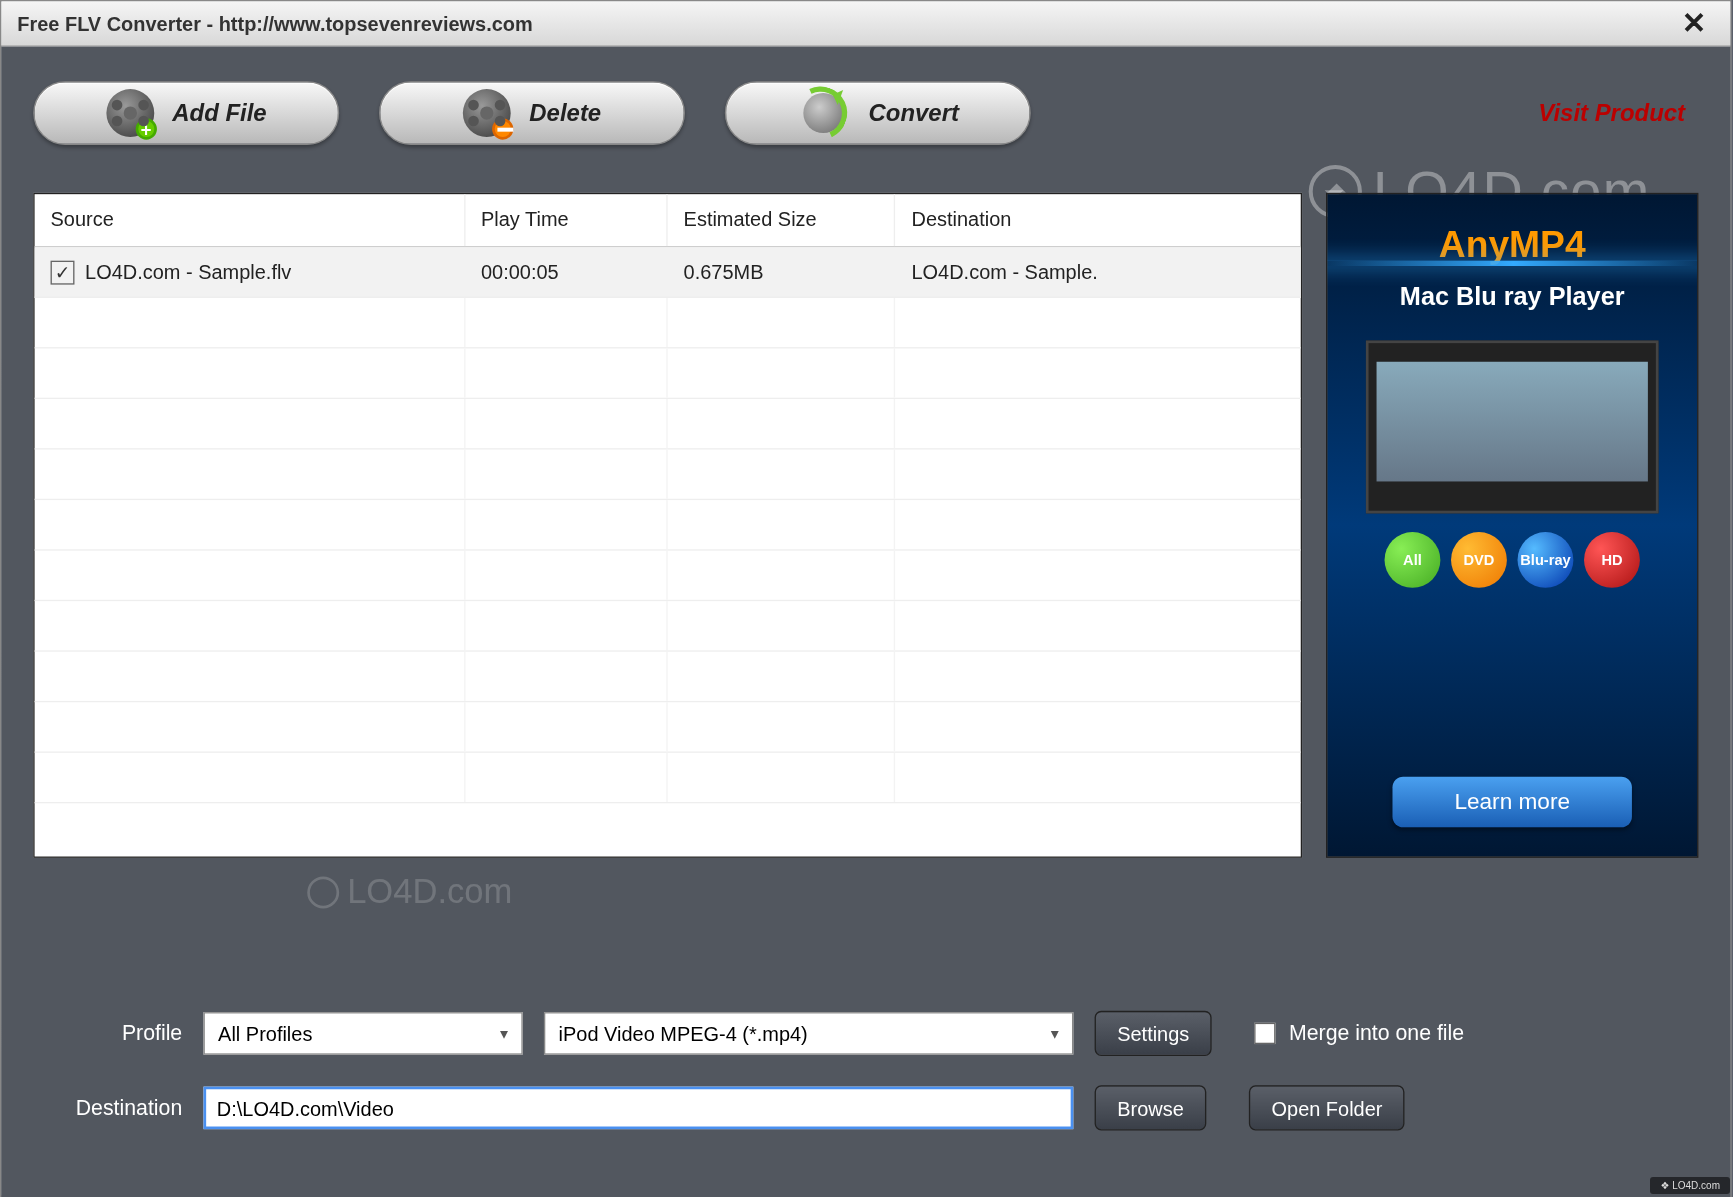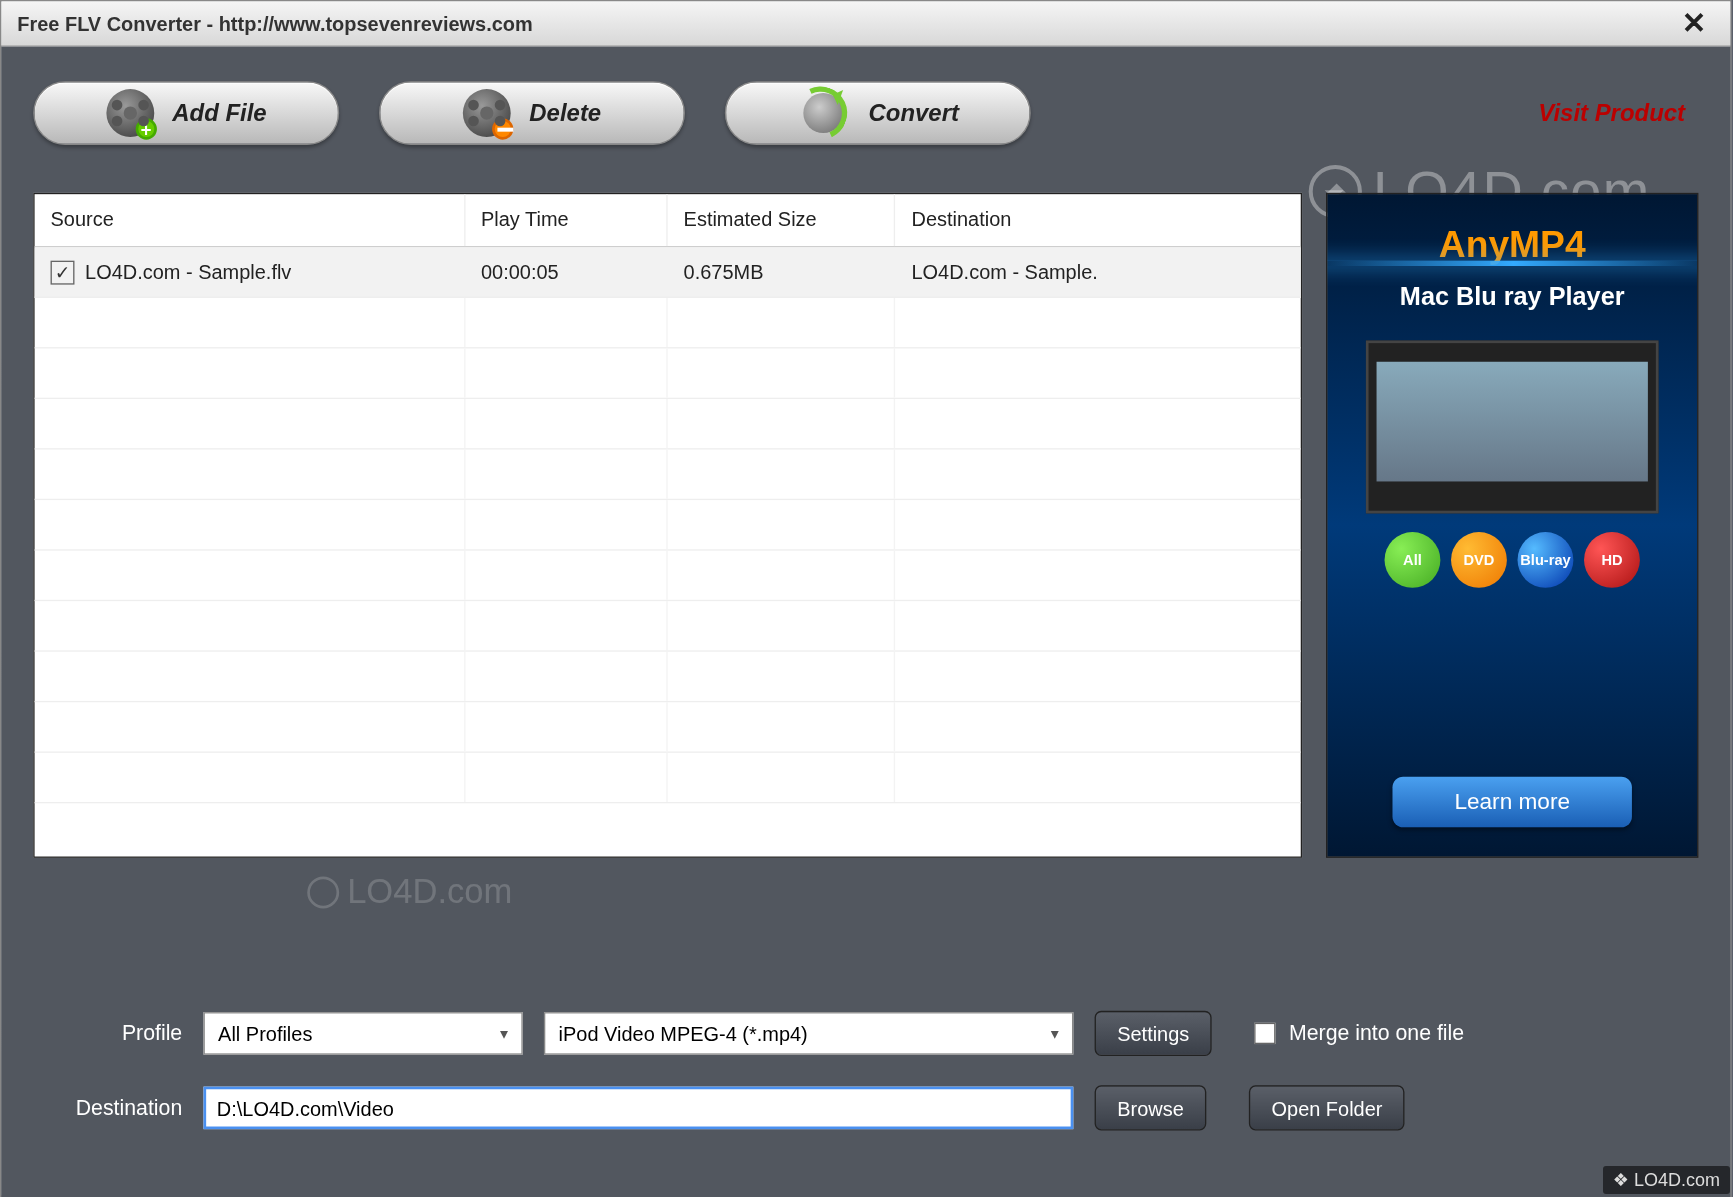--- a/index.html
+++ b/index.html
@@ -51,21 +51,21 @@
   .dest-input { width:654px; height:32px; background:#fff; border:2px solid #4a90f0; padding:0 8px; font-size:15px; }
   .dark-btn { height:34px; padding:0 16px; background:linear-gradient(#5a5f68,#3a3f48); color:#fff; border:1px solid #222; border-radius:5px; font-size:15px; cursor:pointer; }
   .merge { display:flex; align-items:center; gap:10px; color:#fff; font-size:16px; margin-left:16px; }
   .merge-chk { width:16px; height:16px; background:#fff; border:1px solid #666; }
   .watermark { position:absolute; top:85px; right:60px; font-size:42px; color:rgba(255,255,255,.35); font-weight:300; letter-spacing:1px; pointer-events:none; display:flex; align-items:center; gap:8px; }
   .wm-icon { width:40px; height:40px; border:3px solid rgba(255,255,255,.35); border-radius:50%; position:relative; }
   .wm-icon::before { content:''; position:absolute; top:4px; left:11px; border:7px solid transparent; border-bottom-color:rgba(255,255,255,.35); }
   .wm-icon::after { content:''; position:absolute; bottom:4px; right:11px; border:7px solid transparent; border-top-color:rgba(255,255,255,.35); }
   .watermark2 { position:absolute; bottom:215px; left:230px; font-size:26px; color:rgba(255,255,255,.18); pointer-events:none; display:flex; align-items:center; gap:6px; }
   .wm2-icon { width:24px; height:24px; border:2px solid rgba(255,255,255,.18); border-radius:50%; }
-  .corner-badge { position:absolute; bottom:3px; right:3px; background:rgba(0,0,0,.55); color:#ddd; font-size:18px; padding:3px 10px; border-radius:3px; pointer-events:none; }
+  .corner-badge { position:absolute; bottom:3px; right:3px; background:rgba(0,0,0,.55); color:#ddd; font-size:10px; padding:3px 10px; border-radius:3px; pointer-events:none; }
 </style>
 </head>
 <body>
 
 <div class="scale-wrap">
 <div class="window">
   <div class="titlebar">
     <span class="title">Free FLV Converter - http://www.topsevenreviews.com</span>
     <span class="close">✕</span>
   </div>

